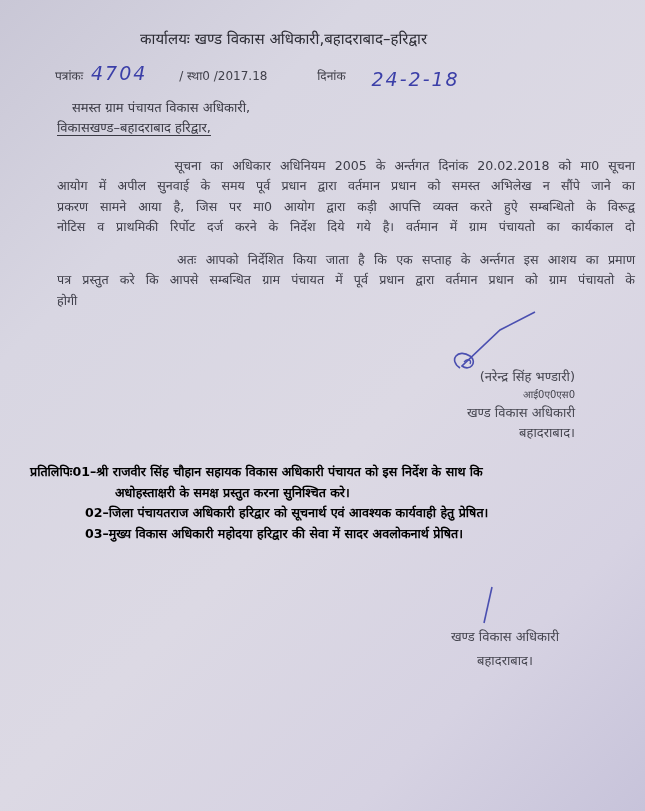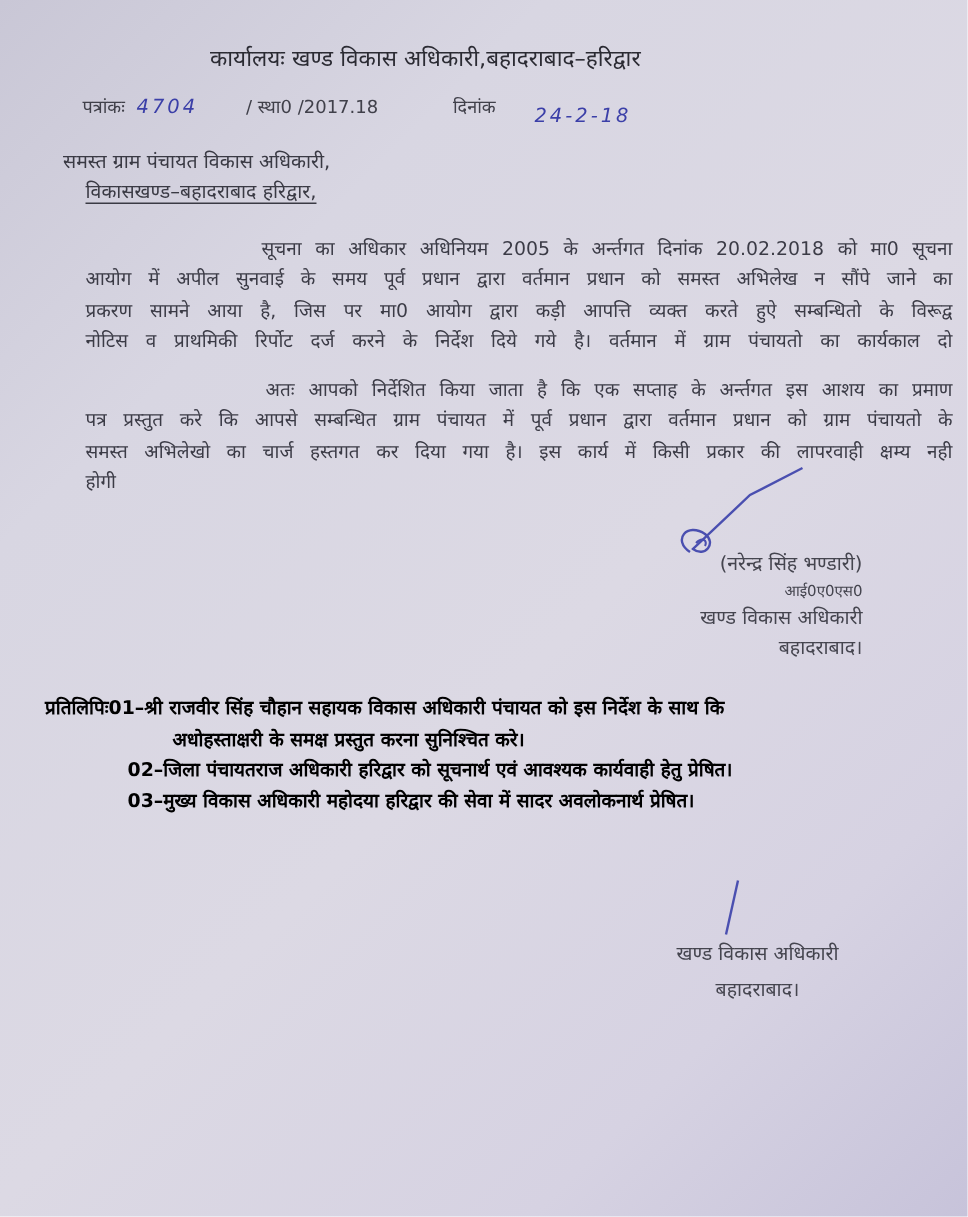--- a/index.html
+++ b/index.html
@@ -8,22 +8,22 @@
     background: linear-gradient(135deg, #c9c7d6 0%, #d8d6e2 25%, #dcd9e4 55%, #d6d2e2 80%, #c7c3da 100%);
     font-family: "DejaVu Sans", sans-serif;
     color:#3a3a44;
     position:relative;
   }
   .page { position:absolute; left:0; top:0; width:645px; height:614px; }
   .abs { position:absolute; white-space:nowrap; }
   .title { left:140px; top:28px; font-size:15px; color:#2b2b33; }
   .ref-row { left:55px; top:62px; font-size:12px; color:#40404a; }
   .ref-row span { display:inline-block; }
-  .hand { font-family:"DejaVu Sans", sans-serif; color:#3b3fa8; font-size:13px; letter-spacing:2px; font-style:italic; }
-  .addr1 { left:42px; top:98px; font-size:13px; }
+  .hand { font-family:"DejaVu Sans", sans-serif; color:#3b3fa8; font-size:19px; letter-spacing:2px; font-style:italic; }
+  .addr1 { left:72px; top:98px; font-size:13px; }
   .addr2 { left:57px; top:118px; font-size:13px; text-decoration:underline; text-underline-offset:3px; }
   .para { position:absolute; left:57px; width:578px; font-size:12.6px; line-height:20.3px; color:#3b3b46; text-align:justify; }
   .para .line { display:block; white-space:nowrap; text-align:justify; text-align-last:justify; }
   .para .line.last { text-align-last:left; }
   .p1 { top:156px; }
   .p2 { top:250px; }
   .sig1 { position:absolute; left:415px; top:367px; width:160px; text-align:right; font-size:13px; color:#45454f; line-height:20px; }
   .sig1 .small { font-size:10px; line-height:16px; }
   .cc { position:absolute; left:30px; top:462px; width:600px; font-size:12.6px; line-height:20.5px; color:#000000;font-weight:bold; }
   .cc .row { white-space:nowrap; display:block; }
@@ -52,21 +52,20 @@
   <div class="para p1">
     <span class="line" style="white-space:pre;">             सूचना का अधिकार अधिनियम 2005 के अर्न्तगत दिनांक 20.02.2018 को मा0 सूचना</span>
     <span class="line">आयोग में अपील सुनवाई के समय पूर्व प्रधान द्वारा वर्तमान प्रधान को समस्त अभिलेख न सौंपे जाने का</span>
     <span class="line">प्रकरण सामने आया है, जिस पर मा0 आयोग द्वारा कड़ी आपत्ति व्यक्त करते हुऐ सम्बन्धितो के विरूद्व</span>
     <span class="line">नोटिस व प्राथमिकी रिर्पोट दर्ज करने के निर्देश दिये गये है। वर्तमान में ग्राम पंचायतो का कार्यकाल दो</span>
   </div>
 
   <div class="para p2">
     <span class="line" style="white-space:pre;">             अतः आपको निर्देशित किया जाता है कि एक सप्ताह के अर्न्तगत इस आशय का प्रमाण</span>
     <span class="line">पत्र प्रस्तुत करे कि आपसे सम्बन्धित ग्राम पंचायत में पूर्व प्रधान द्वारा वर्तमान प्रधान को ग्राम पंचायतो के</span>
-    <span class="line">समस्त अभिलेखो का चार्ज हस्तगत कर दिया गया है। इस कार्य में किसी प्रकार की लापरवाही क्षम्य नही</span>
     <span class="line last">होगी</span>
   </div>
 
   <div>
     <svg class="abs" style="left:440px; top:310px;" width="110" height="70" viewBox="0 0 110 70">
       <path d="M20 58 C 8 50, 18 38, 30 46 C 38 52, 30 62, 22 56 L 60 20 L 95 2" fill="none" stroke="#4a4fb0" stroke-width="1.6"></path>
       <path d="M24 52 C 28 48, 32 50, 30 54" fill="none" stroke="#4a4fb0" stroke-width="1.4"></path>
     </svg>
   </div>
 

